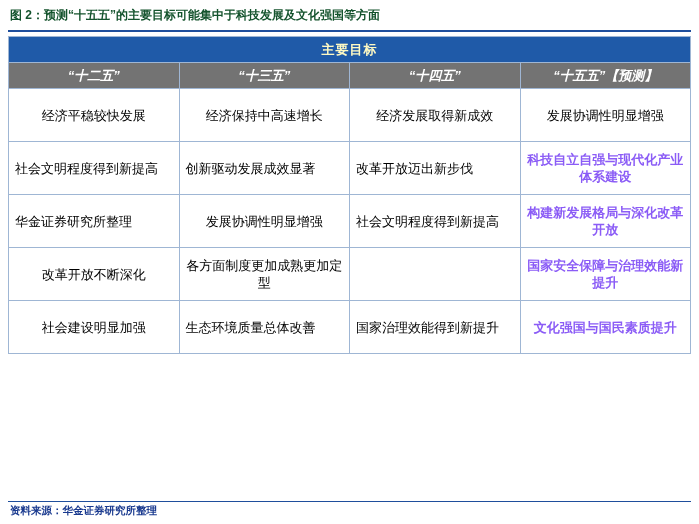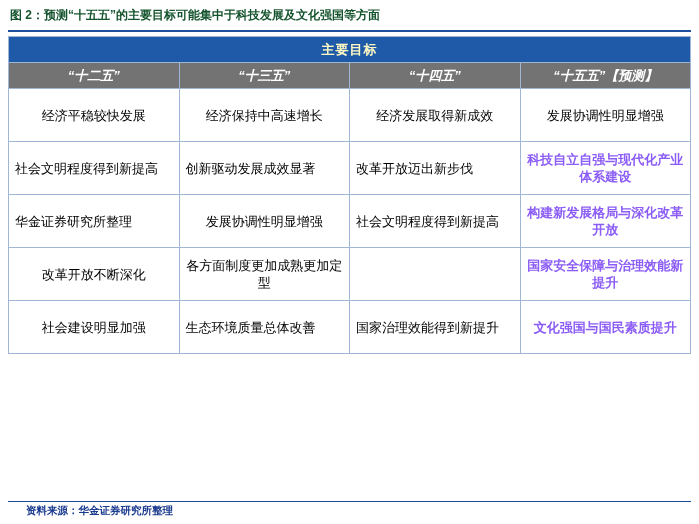--- a/index.html
+++ b/index.html
@@ -72,21 +72,21 @@
   }
   .cell.center {
     text-align: center;
   }
   .cell.red {
     color: #8b5cf6;
     font-weight: bold;
   }
   .src {
     position: absolute;
-    left: 26px;
+    left: 10px;
     bottom: 6px;
     font-size: 10.5px;
     color: #1a3a8f;
     font-weight: bold;
   }
   .src .lbl { color: #1a3a8f; }
   .rule-bottom {
     position: absolute;
     left: 8px;
     right: 8px;

